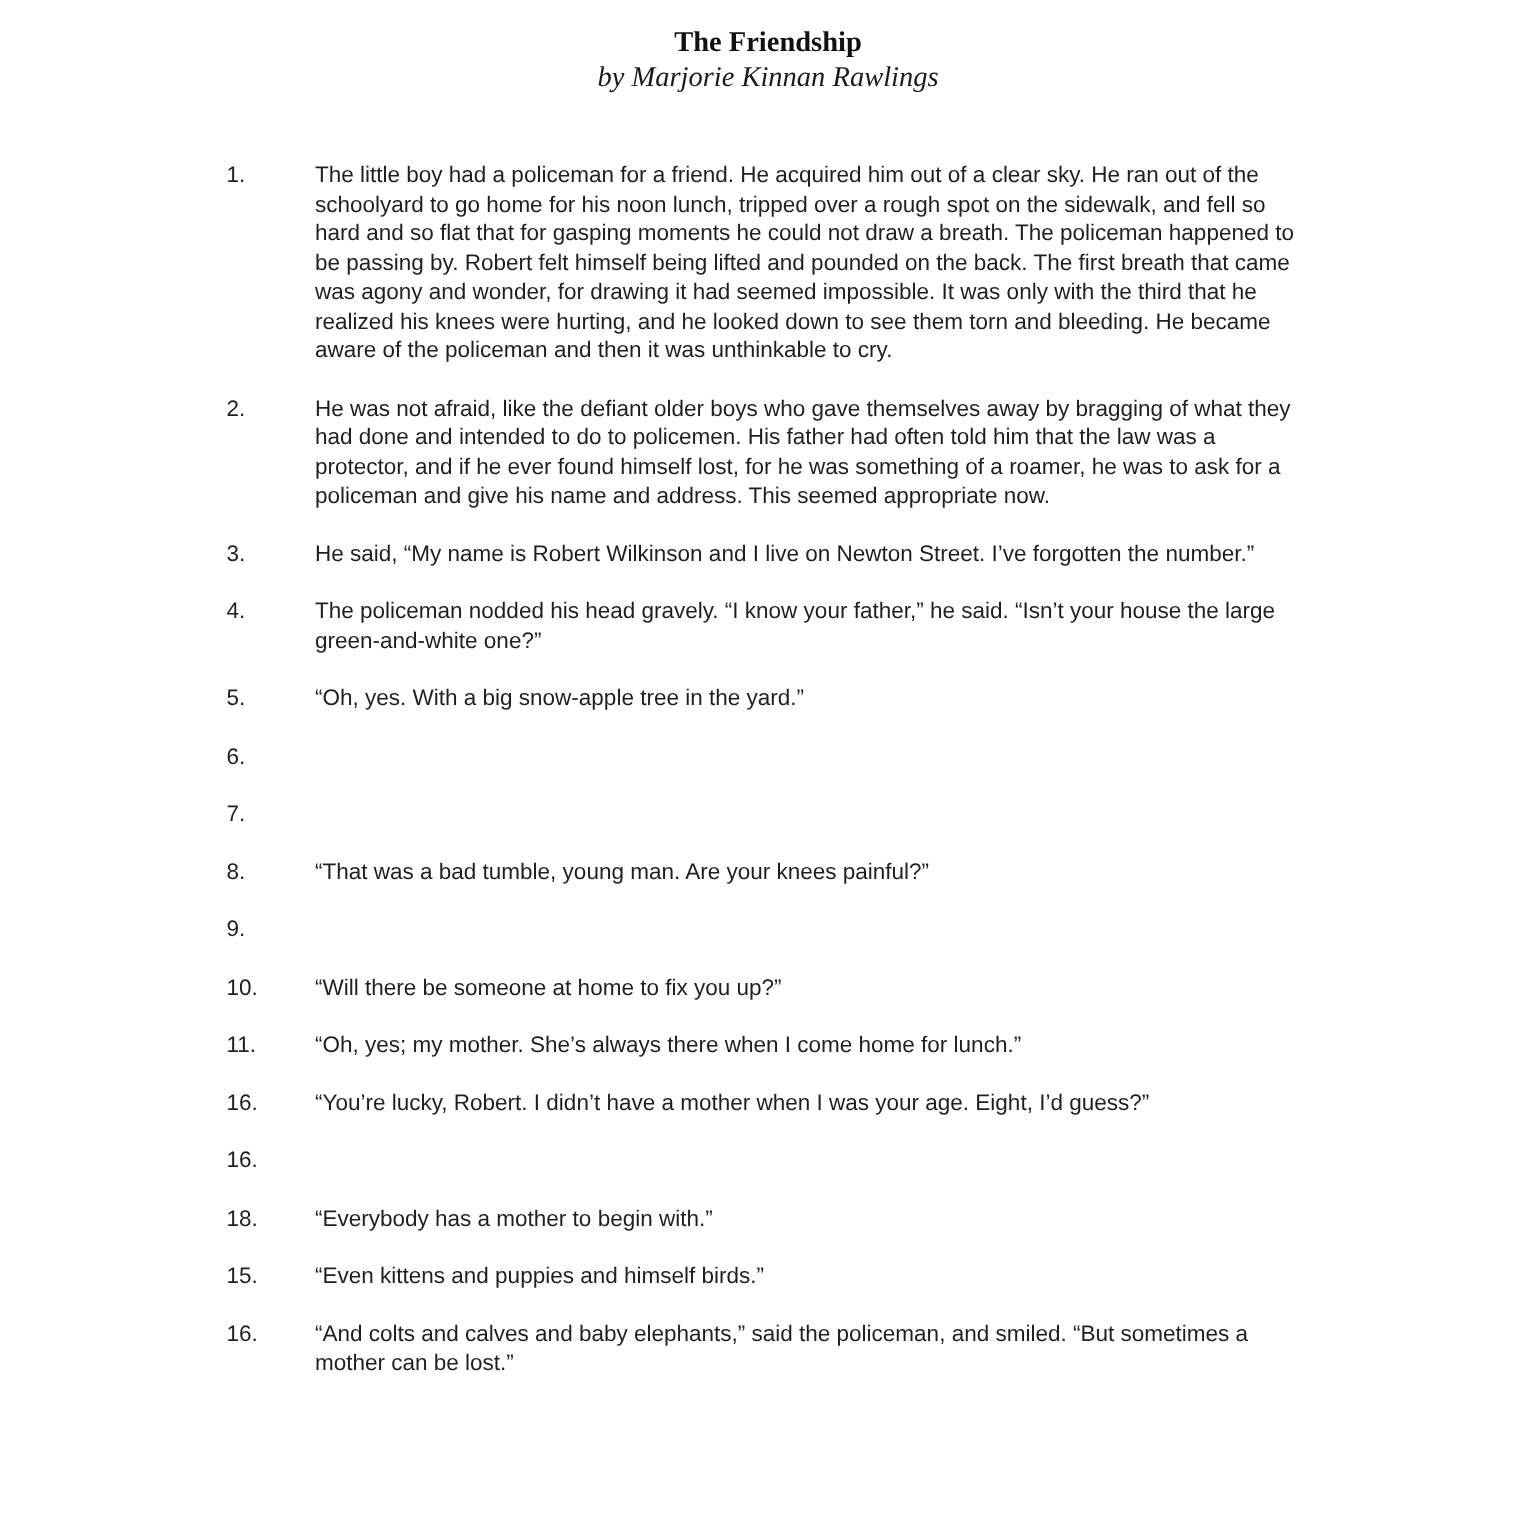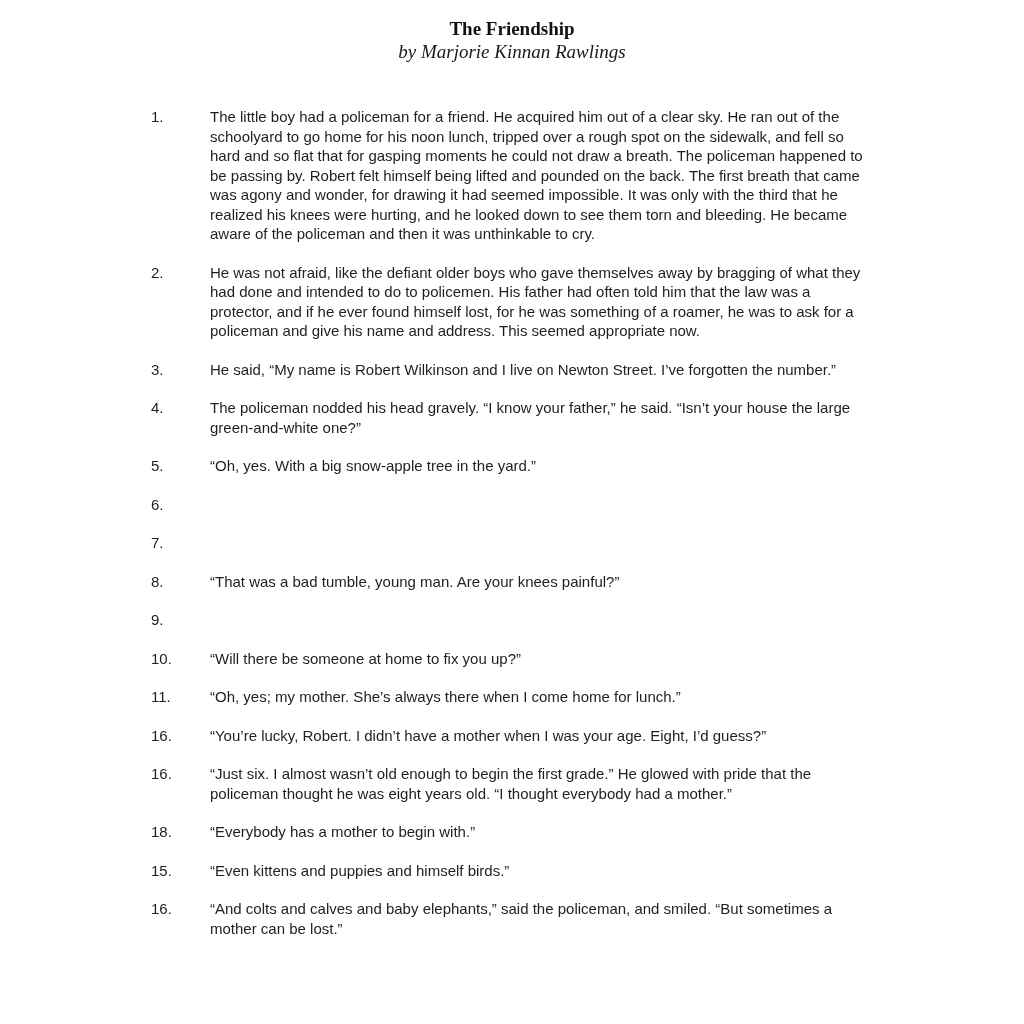--- a/index.html
+++ b/index.html
@@ -115,21 +115,20 @@
     <span class="text">“Oh, yes; my mother. She’s always there when I come home for lunch.”</span>
   </div>
 
   <div class="para">
     <span class="num">16.</span>
     <span class="text">“You’re lucky, Robert. I didn’t have a mother when I was your age. Eight, I’d guess?”</span>
   </div>
 
   <div class="para">
     <span class="num">16.</span>
-    <span class="text">“Just six. I almost wasn’t old enough to begin the first grade.” He glowed with pride that the policeman thought he was eight years old. “I thought everybody had a mother.”</span>
   </div>
 
   <div class="para">
     <span class="num">18.</span>
     <span class="text">“Everybody has a mother to begin with.”</span>
   </div>
 
   <div class="para">
     <span class="num">15.</span>
     <span class="text">“Even kittens and puppies and himself birds.”</span>

